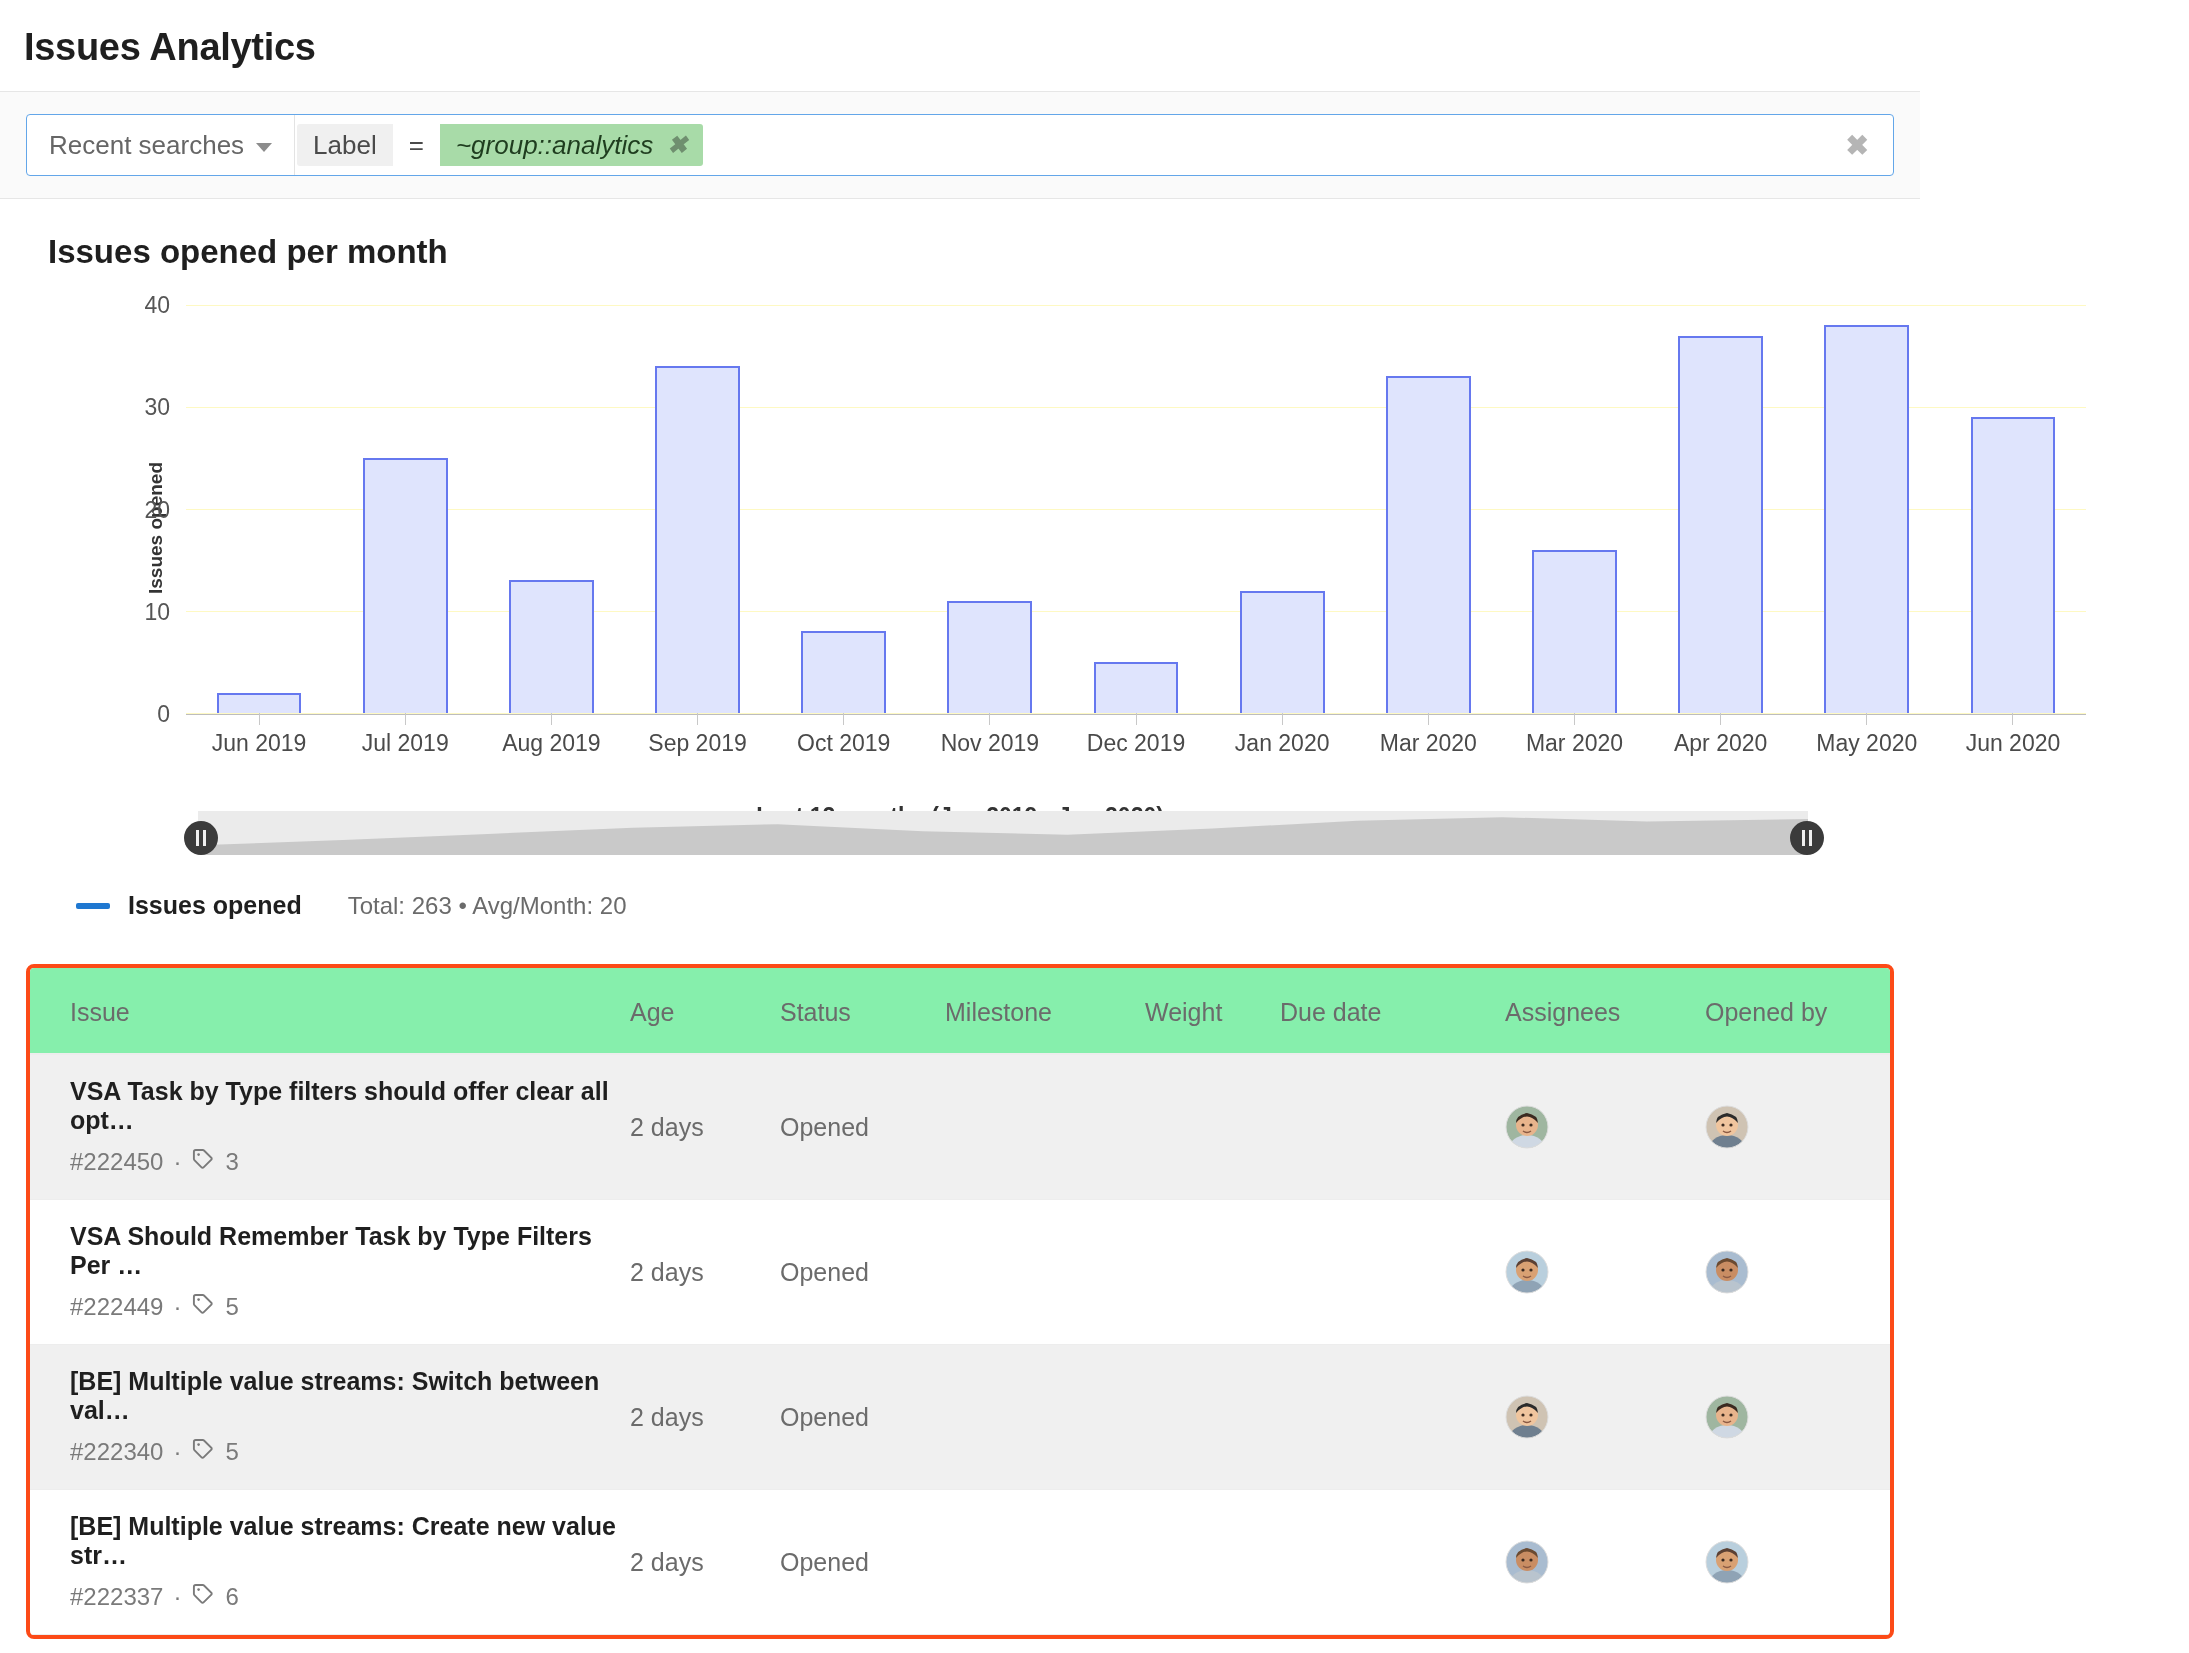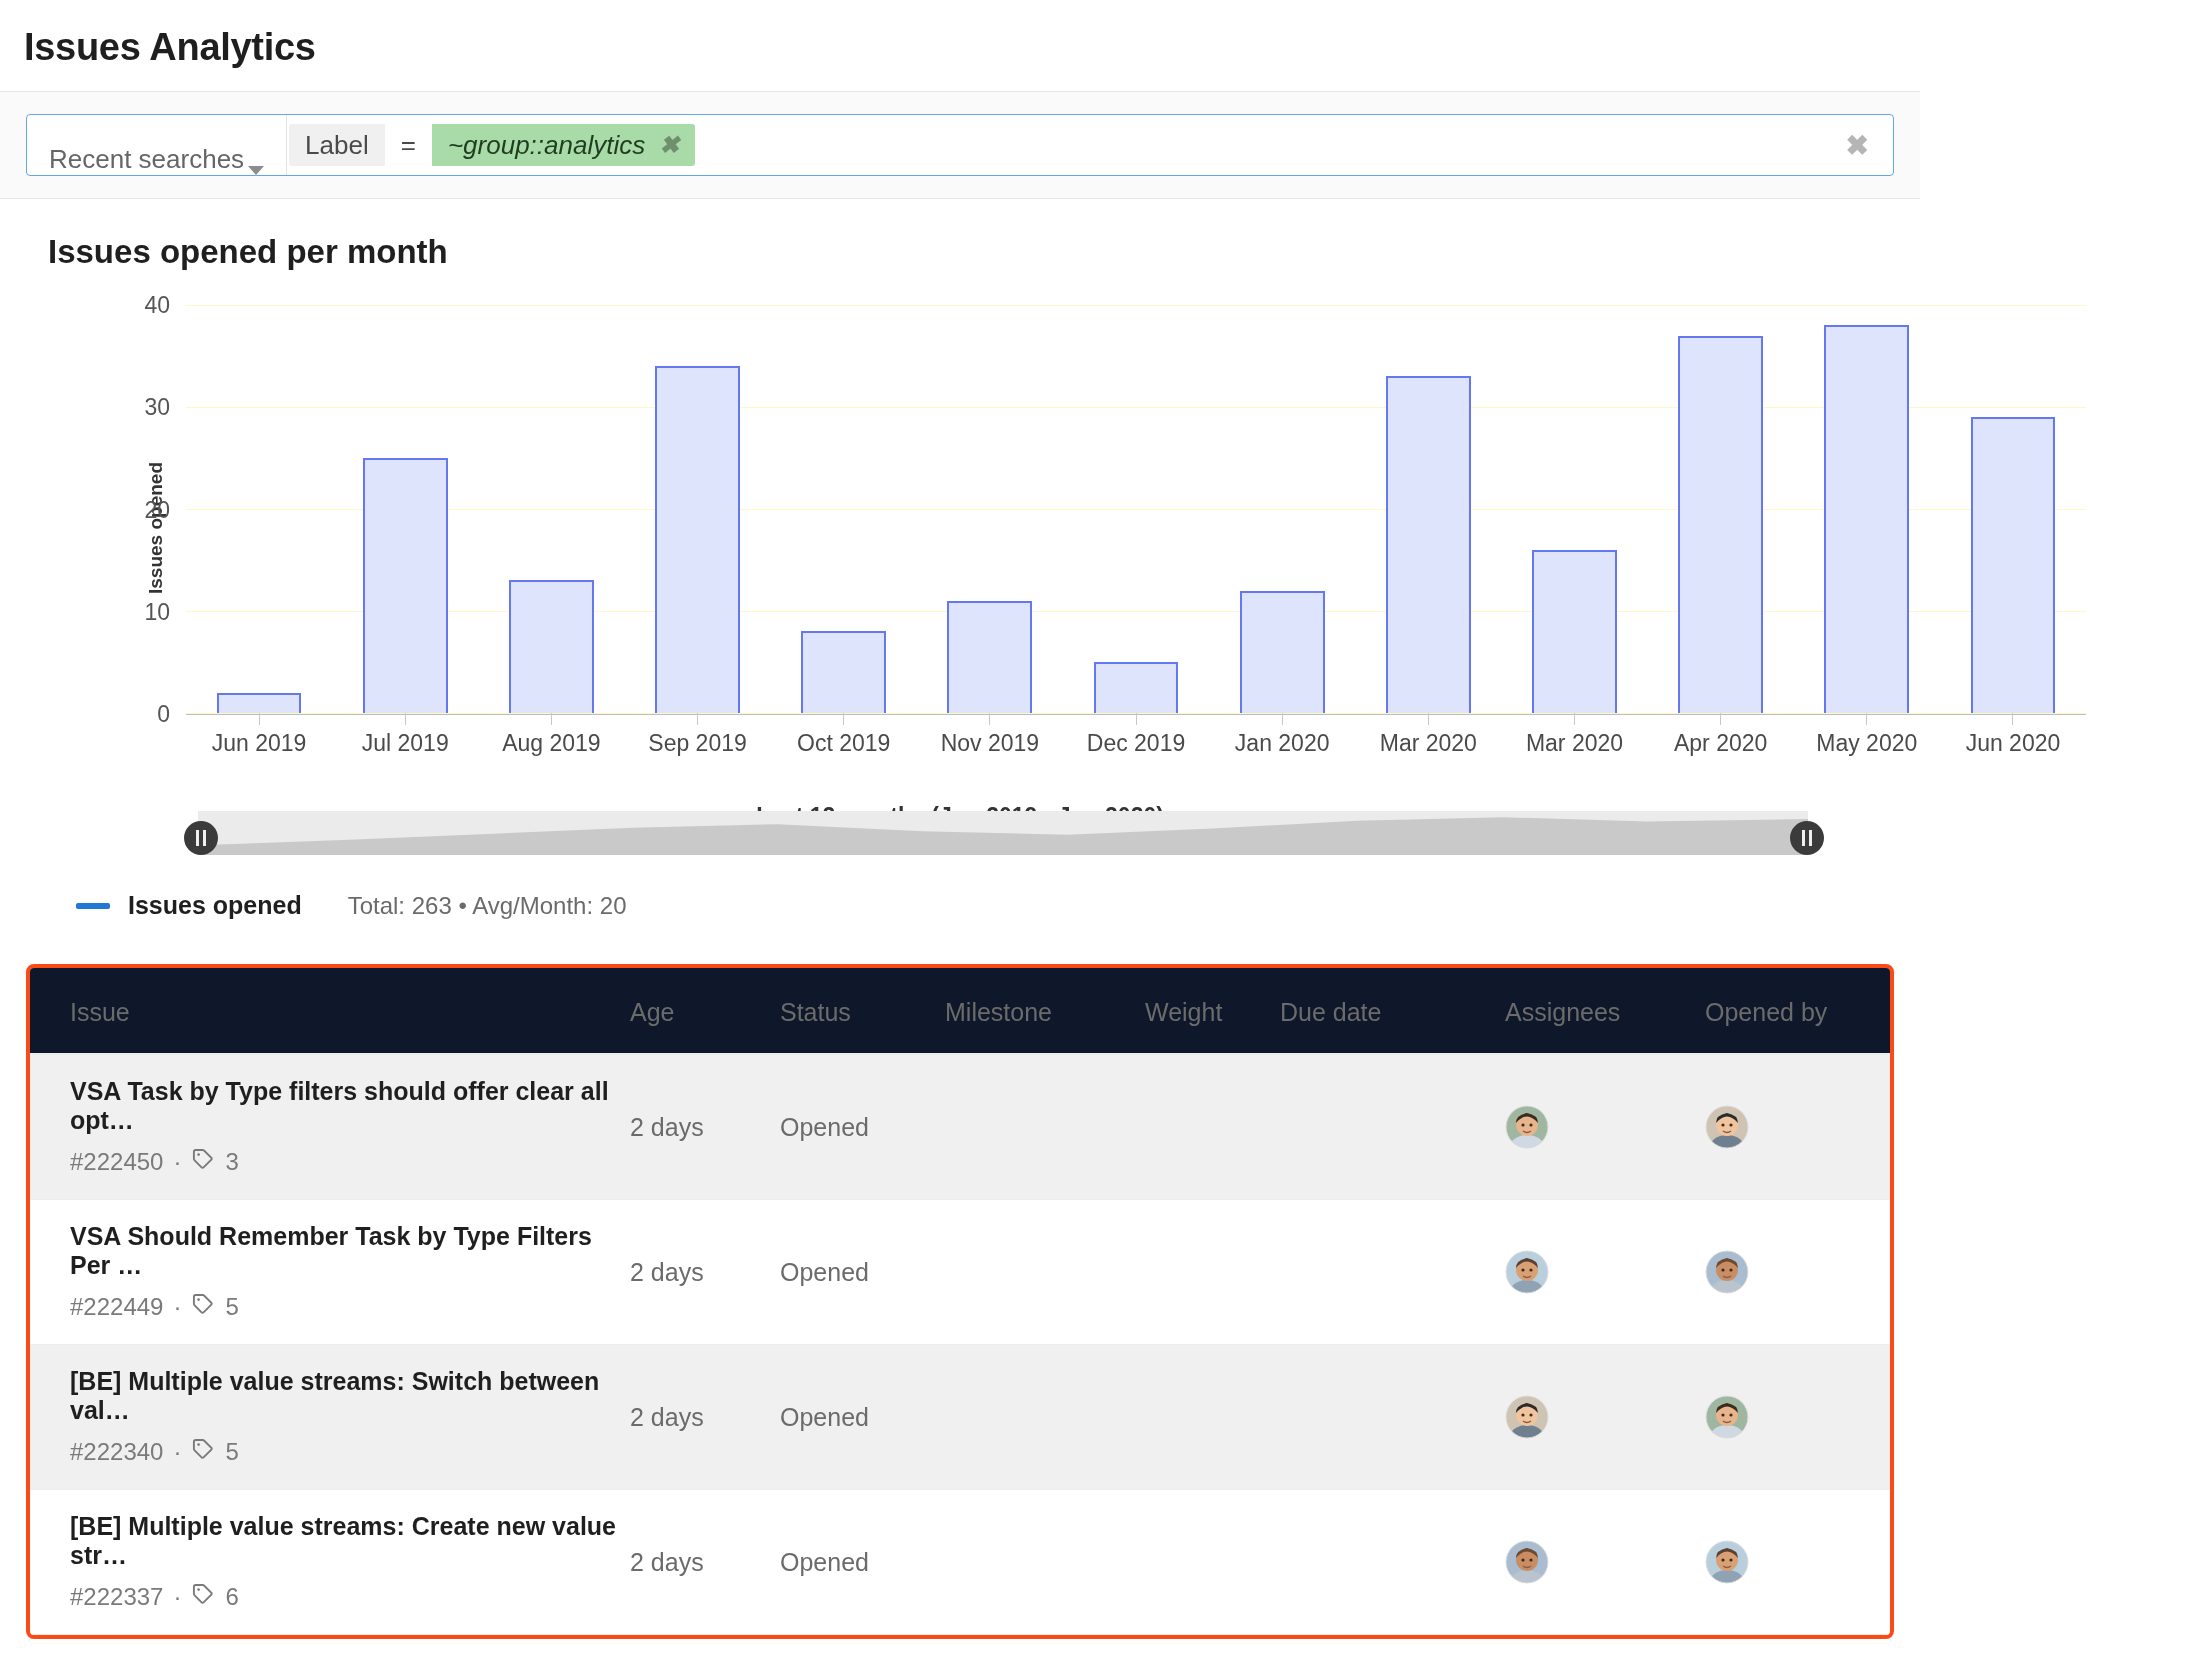--- a/index.html
+++ b/index.html
@@ -28,21 +28,21 @@
   }
   .filter-input {
     display: flex; align-items: center;
     background: #fff;
     border: 1.5px solid #63a6e9;
     border-radius: 4px;
     height: 62px;
     position: relative;
   }
   .recent-searches {
-    display: flex; align-items: flex-end; gap: 4px;
+    display: flex; align-items: center; gap: 12px;
     padding: 0 22px; height: 100%;
     border-right: 1px solid #e3e3e3;
     color: #666; font-size: 26px; white-space: nowrap;
   }
   .chev { width:0;height:0;border-left:8px solid transparent;border-right:8px solid transparent;border-top:9px solid #8c8c8c; display:inline-block; margin-top:4px;}
   .token-group { display:flex; align-items:center; margin-left: 2px; height: 44px; }
   .token-key {
     background:#f0f0f0; color:#4a4a4a; font-size:26px;
     padding: 7px 16px; border-radius:3px 0 0 3px; line-height:1.1;
   }
@@ -111,21 +111,21 @@
 
   
   .table-outer {
     margin: 44px 26px 0 26px;
     border: 4px solid #fc4a17; border-radius: 8px;
     overflow: hidden; background:#fff;
   }
   table { width:100%; border-collapse: collapse; table-layout: fixed; }
   thead th {
     text-align:left; font-size:25px; color:#6b6b6b; font-weight:normal;
-    padding: 30px 0 26px 0; border-bottom: 2px solid #ededed; background:#0f172a;
+    padding: 30px 0 26px 0; border-bottom: 2px solid #ededed; background:#86efac;
   }
   tbody tr { border-bottom: 1px solid #ededed; }
   tbody tr.alt { background:#f0f0f0; }
   tbody td { padding: 22px 0; vertical-align: middle; }
   .issue-title { font-size: 25px; font-weight: bold; color:#1f1f1f; margin-bottom: 12px; }
   .issue-meta { font-size: 24px; color:#7a7a7a; display:flex; align-items:center; gap:10px; }
   .tag-icon { display:inline-block; }
   .cell-text { font-size: 25px; color:#6b6b6b; }
   .avatar { width:44px; height:44px; border-radius:50%; display:block; overflow:hidden; }
   .avatar svg { display:block; }

